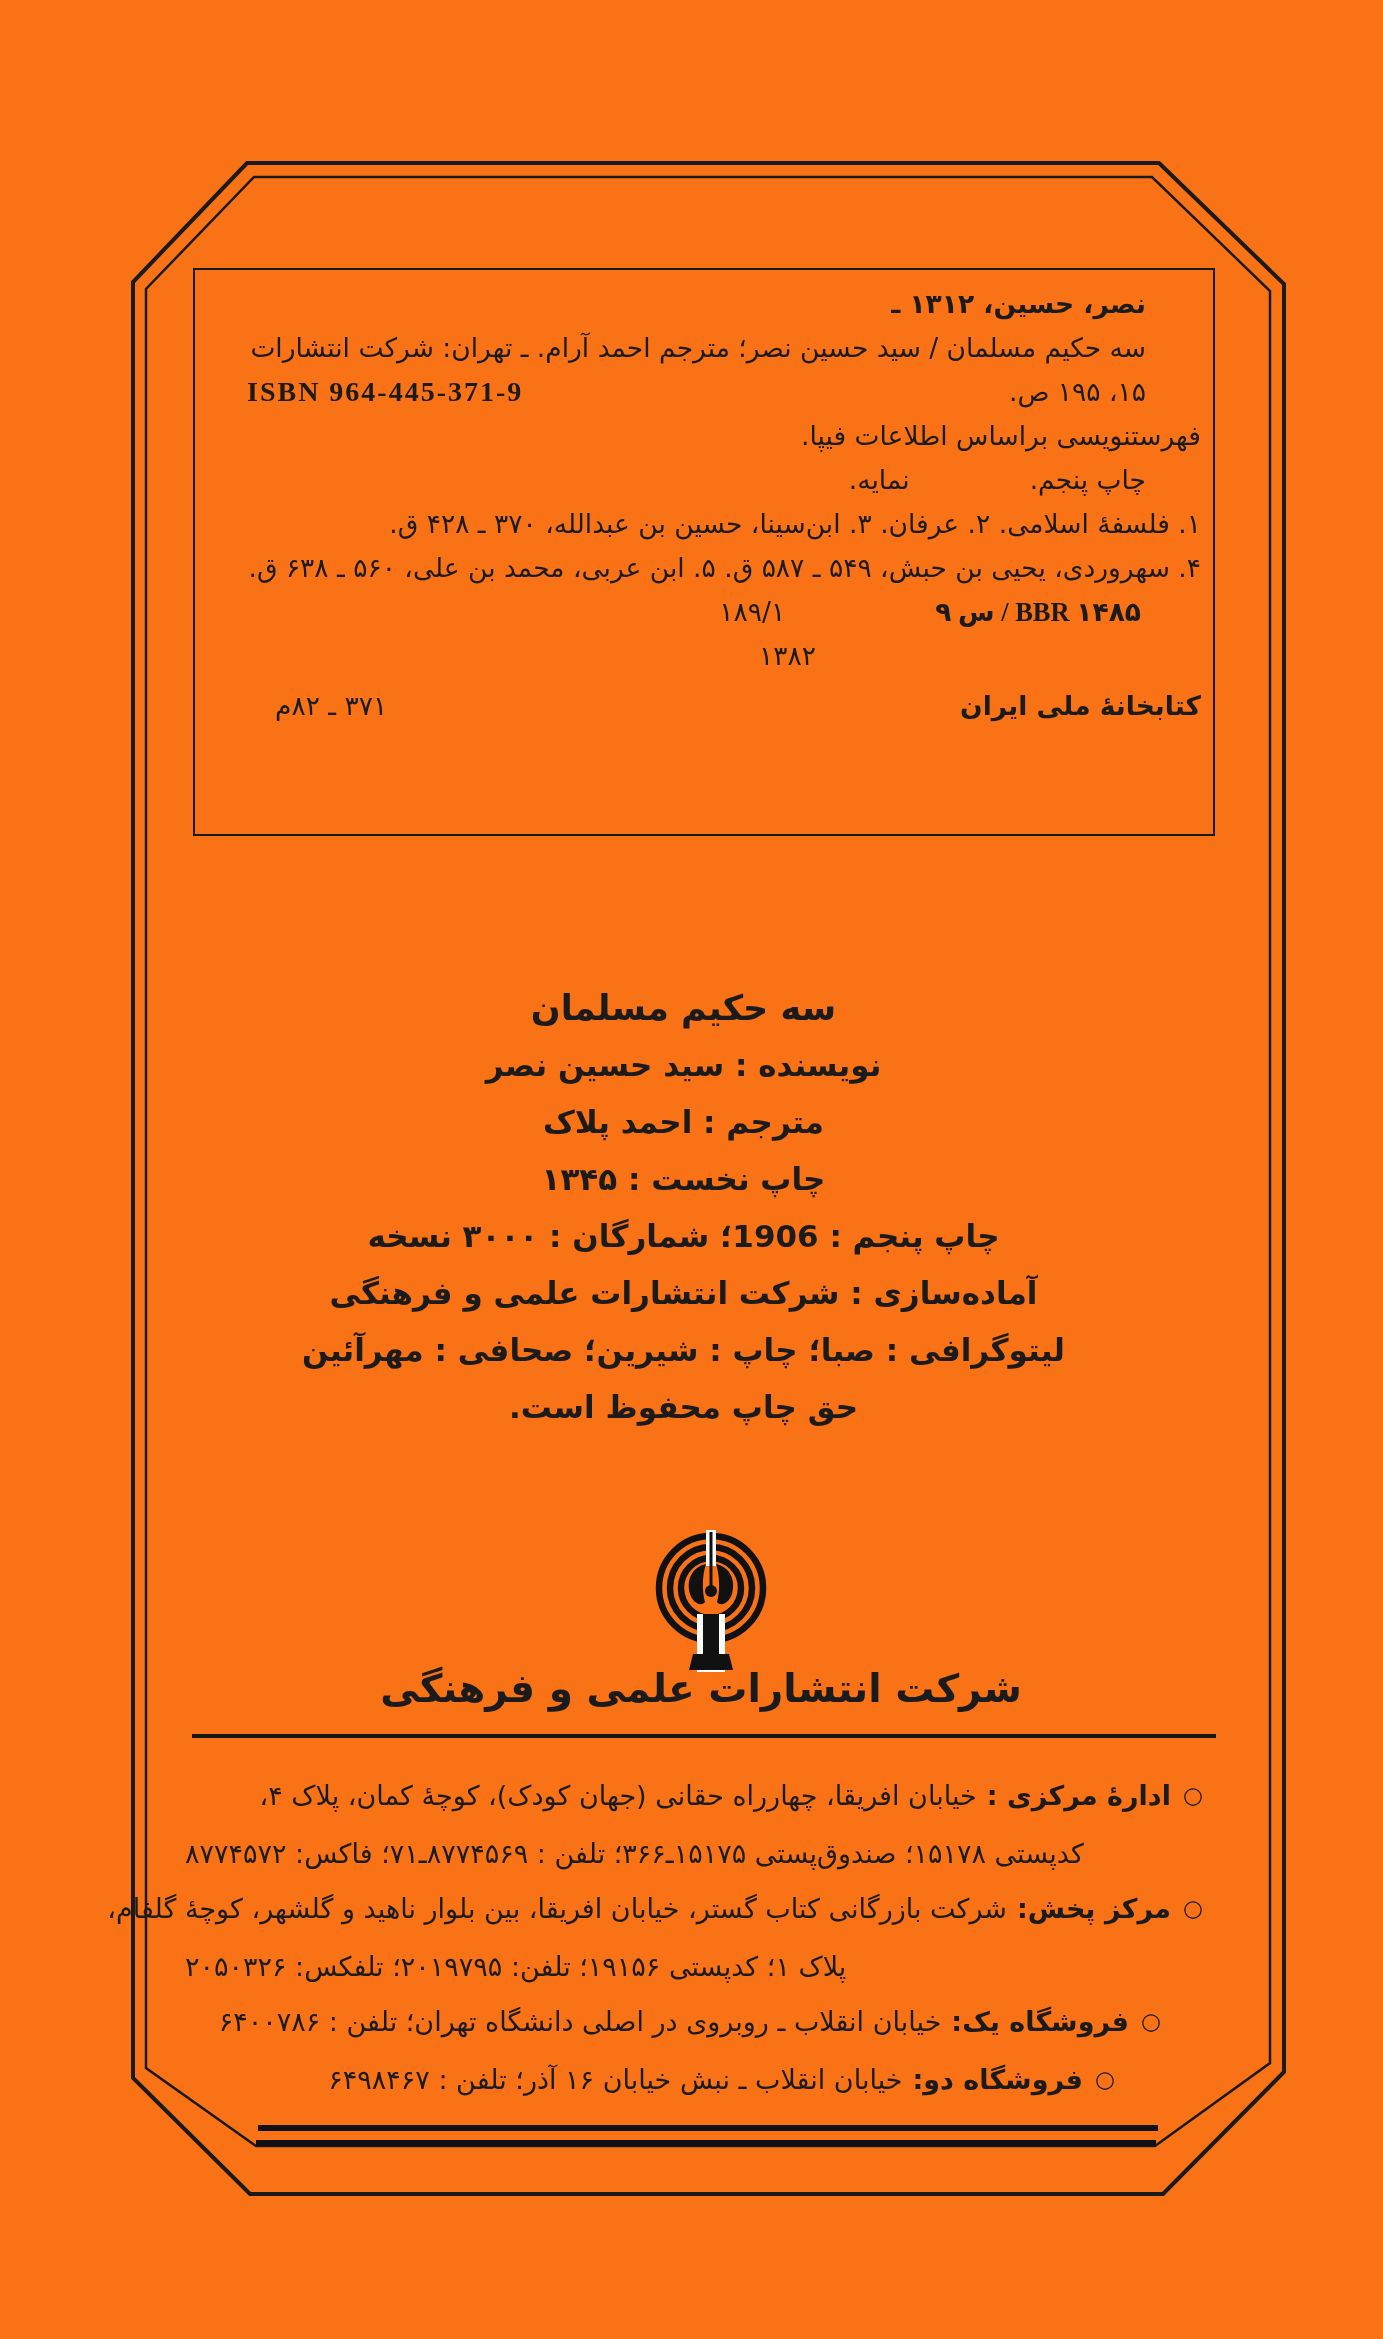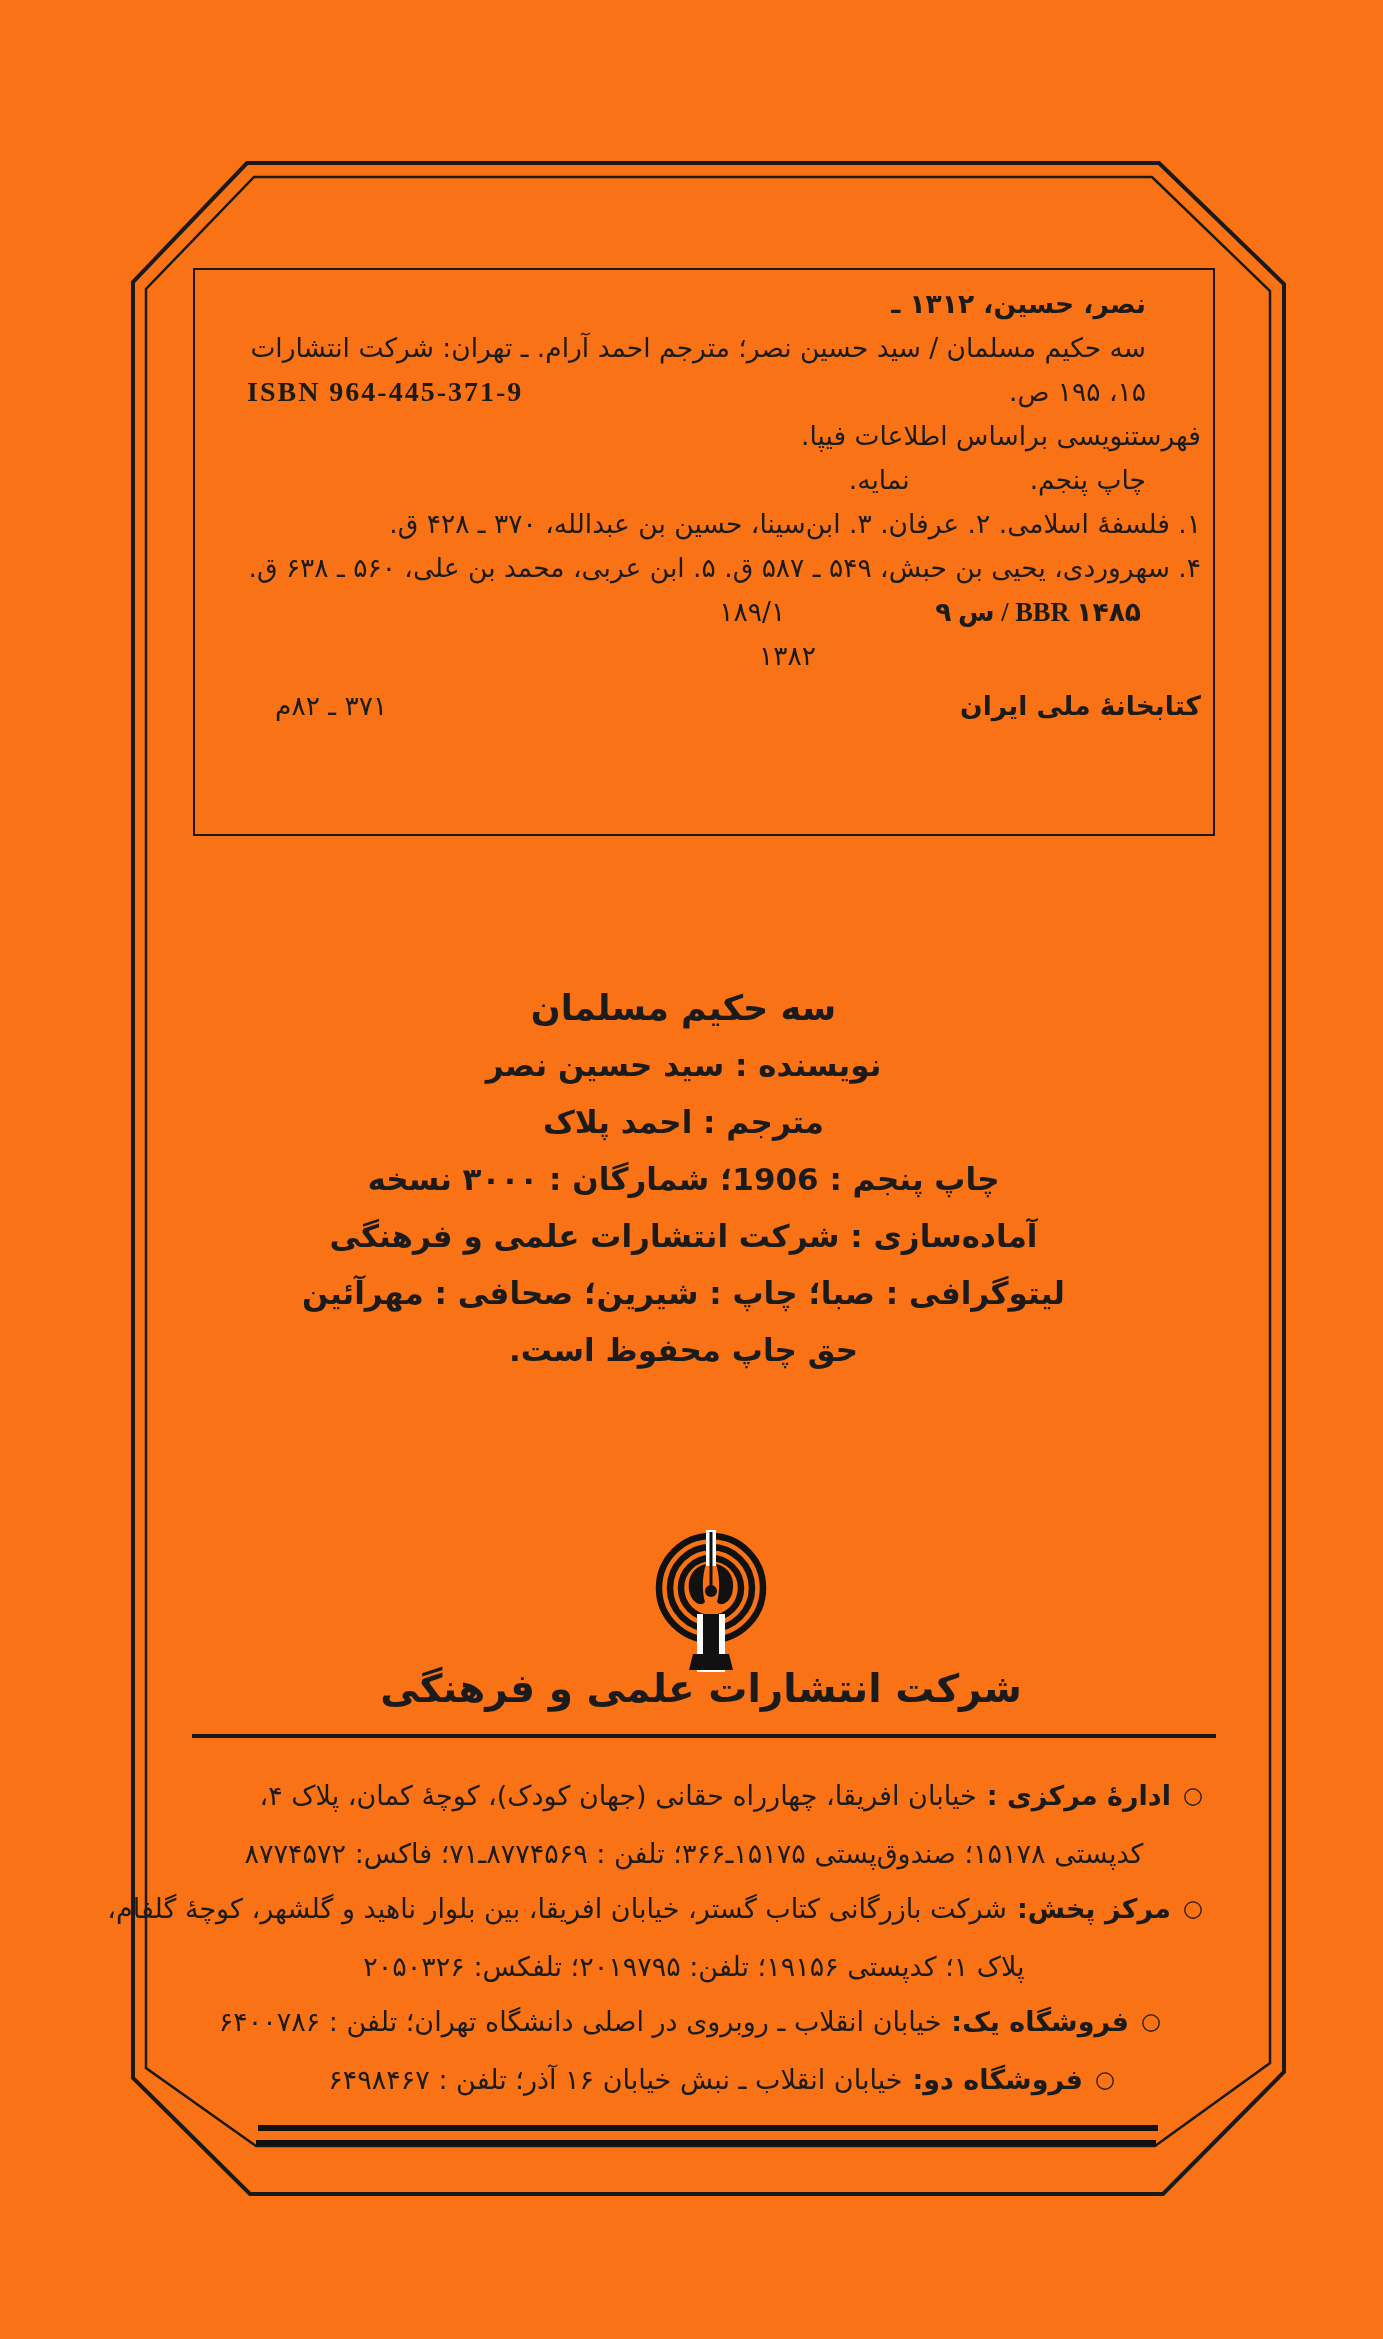--- a/index.html
+++ b/index.html
@@ -62,21 +62,21 @@
 
   
   .contacts{
     position:absolute;left:185px;top:1768px;width:1018px;
     direction:rtl;
   }
   .contacts .row{
     font-size:27px;line-height:55.5px;white-space:nowrap;
     display:flex;align-items:baseline;
   }
-  .contacts .row.center{justify-content:center;}
+  .contacts .row.center{justify-content:flex-end;}
   .contacts .row.inset1{padding-right:42px;}
   .contacts .row.inset2{padding-right:88px;}
   .contacts .bullet{
     font-size:23px;margin-left:12px;position:relative;top:-2px;
   }
   .contacts .label{font-weight:700;margin-left:10px;}
 </style>
 </head>
 <body>
 
@@ -111,20 +111,21 @@
     <div class="cip-line cip-row12">
       <span class="bold" style="font-weight:700">کتابخانهٔ ملی ایران</span>
       <span class="recno">۳۷۱ ـ ۸۲م</span>
     </div>
   </div>
 
   <div class="mid">
     <div class="row title">سه حکیم مسلمان</div>
     <div class="row">نویسنده : سید حسین نصر</div>
     <div class="row">مترجم : احمد پلاک</div>
+    <div class="row">چاپ نخست : ۱۳۴۵</div>
     <div class="row">چاپ پنجم : 1906؛ شمارگان : ۳۰۰۰ نسخه</div>
     <div class="row">آماده‌سازی : شرکت انتشارات علمی و فرهنگی</div>
     <div class="row">لیتوگرافی : صبا؛ چاپ : شیرین؛ صحافی : مهرآئین</div>
     <div class="row">حق چاپ محفوظ است.</div>
   </div>
 
   <svg class="logo" width="130" height="142" viewBox="0 0 130 142">
 
     <circle cx="65" cy="58" r="52" fill="none" stroke="#111" stroke-width="6.5"></circle>
     <circle cx="65" cy="58" r="41" fill="none" stroke="#111" stroke-width="6.5"></circle>

